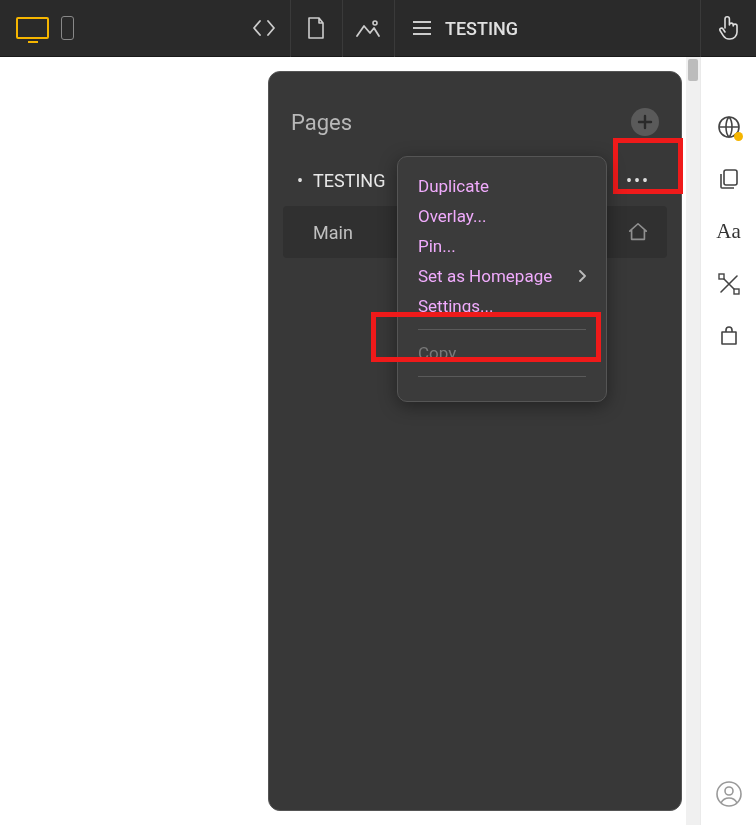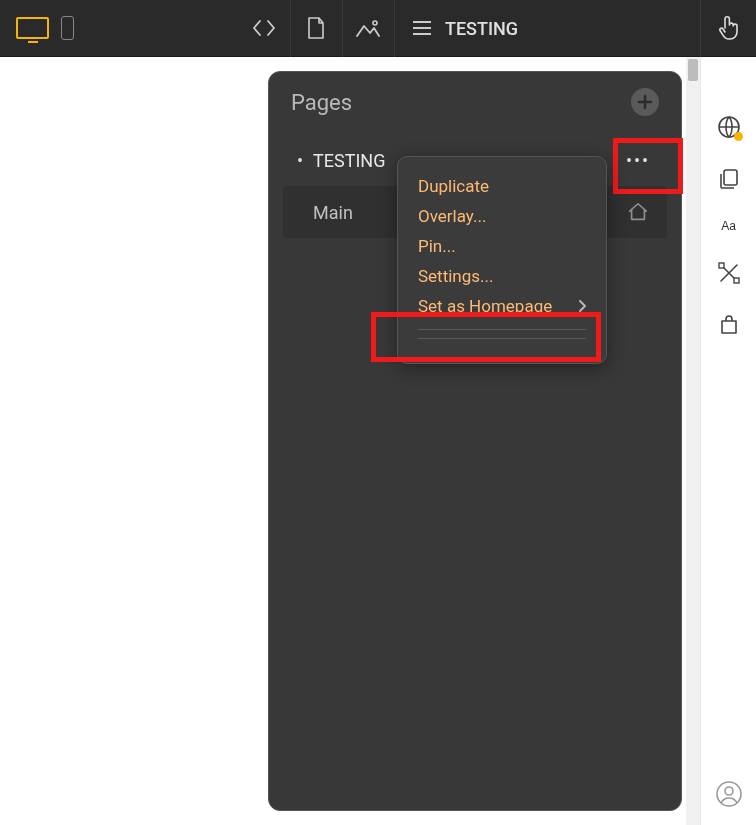--- a/index.html
+++ b/index.html
@@ -112,21 +112,21 @@
   
   .pages-panel {
     position: absolute;
     top: 14px;
     right: 18px;
     width: 414px;
     height: 740px;
     background: #383838;
     border: 1px solid #555;
     border-radius: 12px;
-    padding: 16px 14px 14px 14px;
+    padding: 36px 14px 14px 14px;
     color: #ddd;
   }
   .pages-header {
     display:flex; align-items:center; justify-content:space-between;
     padding: 0 8px 18px 8px;
   }
   .pages-title { font-size: 22px; color: #b8b8b8; font-weight: 400; }
   .add-btn {
     width: 28px; height: 28px; border-radius: 50%;
     background: #5a5a5a;
@@ -179,21 +179,21 @@
     background: #3b3b3b;
     border: 1px solid #555;
     border-radius: 10px;
     padding: 14px 0 16px 0;
     box-shadow: 0 4px 18px rgba(0,0,0,0.4);
   }
   .menu-item {
     display:flex; align-items:center;
     padding: 6px 20px;
     font-size: 17px;
-    color: #fdba74;
+    color: #f0abfc;
     height: 30px;
   }
   .menu-item.disabled { color: #7a7a7a; }
   .menu-item .chevron { margin-left:auto; color:#bbb; }
   .menu-divider {
     height:1px; background:#5a5a5a;
     margin: 8px 20px;
   }
   .highlight-delete {
     position:absolute;
@@ -284,31 +284,34 @@
         <div class="menu-item">
             <span>Duplicate</span>
           </div>
         <div class="menu-item">
             <span>Overlay...</span>
           </div>
         <div class="menu-item">
             <span>Pin...</span>
           </div>
         <div class="menu-item">
-            <span>Settings...</span>
-          </div>
-        <div class="menu-item">
           <span>Set as Homepage</span>
           <span class="chevron">
             <svg width="8" height="12" viewBox="0 0 8 12">
                 <path d="M2 1 L7 6 L2 11" stroke="#bbb" stroke-width="1.8" fill="none" stroke-linecap="round" stroke-linejoin="round"></path>
               </svg>
           </span>
         </div>
+        <div class="menu-item">
+            <span>Settings...</span>
+          </div>
         <div class="menu-divider"></div>
+        <div class="menu-item disabled">
+            <span>Copy</span>
+          </div>
         <div class="menu-divider"></div>
       </div>
 
       <div class="highlight-red highlight-delete"></div>
 
     </div>
   </div>
 
   <div class="right-rail">
     <div class="rail-icon globe-wrap">
@@ -317,21 +320,21 @@
           <path d="M2 12 H22 M12 2 C8 6 8 18 12 22 C16 18 16 6 12 2" stroke="#444" stroke-width="1.6" fill="none"></path>
         </svg>
       <div class="status-dot"></div>
     </div>
     <div class="rail-icon">
       <svg width="24" height="24" viewBox="0 0 24 24">
           <rect x="7" y="3" width="13" height="15" rx="2" stroke="#444" stroke-width="1.6" fill="none"></rect>
           <path d="M4 7 V20 a1 1 0 0 0 1 1 H17" stroke="#444" stroke-width="1.6" fill="none"></path>
         </svg>
     </div>
-    <div class="rail-icon" style="font-size:12px;color:#333;font-family:Liberation Sans, sans-serif;">
+    <div class="rail-icon" style="font-size:21px;color:#333;font-family:Liberation Serif, serif;">
       <span>Aa</span>
     </div>
     <div class="rail-icon">
       <svg width="24" height="24" viewBox="0 0 24 24">
           <path d="M4 20 L20 4 M4 4 L20 20" stroke="#444" stroke-width="1.6" fill="none" stroke-linecap="round"></path>
           <rect x="2" y="2" width="5" height="5" stroke="#444" stroke-width="1.4" fill="#fff"></rect>
           <rect x="17" y="17" width="5" height="5" stroke="#444" stroke-width="1.4" fill="#fff"></rect>
         </svg>
     </div>
     <div class="rail-icon">

